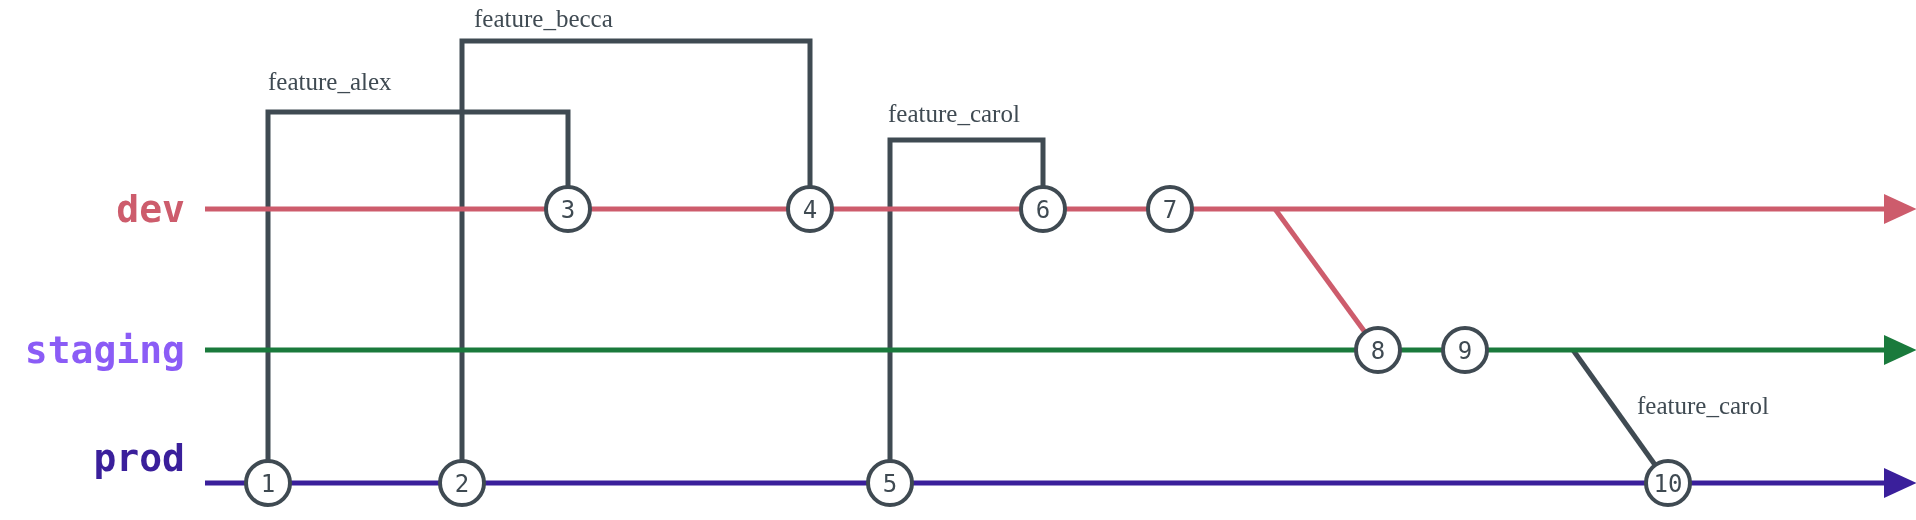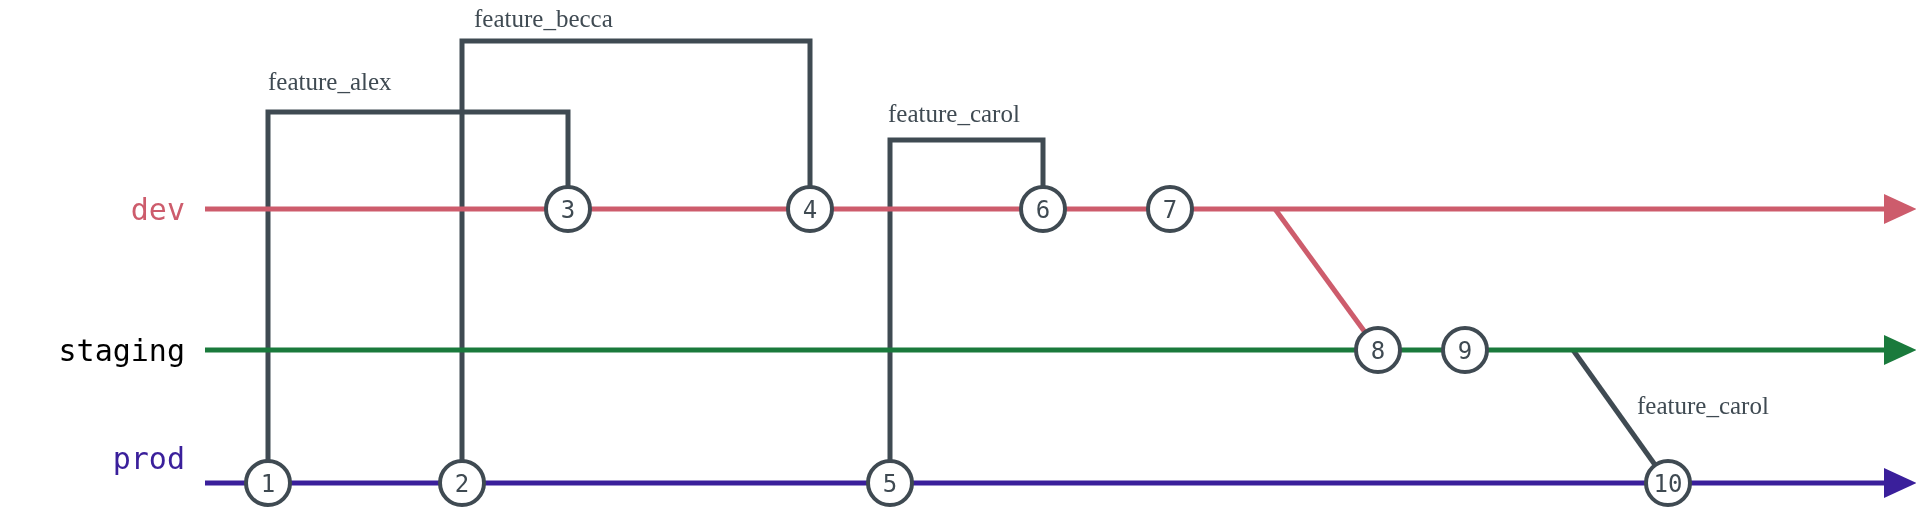--- a/index.html
+++ b/index.html
@@ -3,22 +3,22 @@
 <meta charset="utf-8">
 <title>Git Branch Graph</title>
 <style>
   html,body{margin:0;padding:0;background:#ffffff;}
   body{font-family:"DejaVu Sans Mono","Liberation Mono",monospace;}
   #stage{position:relative;width:1916px;height:520px;background:#ffffff;overflow:hidden;}
   #graph{position:absolute;inset:0;width:1916px;height:520px;}
   .branch-label{
     position:absolute;
     font-family:"DejaVu Sans Mono","Liberation Mono",monospace;
-    font-weight:400;
-    font-size:30px;
+    font-weight:700;
+    font-size:38px;
     white-space:nowrap;
     letter-spacing:0px;
     transform:translate(-100%,-50%);
   }
   .feature-label{
     position:absolute;
     font-family:Liberation Serif, serif;
     font-weight:400;
     font-size:25px;
     color:#3f4a52;
@@ -105,21 +105,21 @@
         </g>
         <g style="cursor: pointer;">
           <circle cx="1668" cy="483" r="22" fill="#ffffff" stroke="#3f4a52" stroke-width="4"></circle>
           <text class="commit-num" x="1668" y="484">10</text>
         </g>
       </g>
   </svg>
 
   <div id="branch-labels">
       <div class="branch-label" style="left: 185px; top: 209px; color: rgb(205, 92, 108);">dev</div>
-      <div class="branch-label" style="left: 185px; top: 350px; color: #000000;">staging</div>
+      <div class="branch-label" style="left: 185px; top: 350px; color: #8b5cf6;">staging</div>
       <div class="branch-label" style="left: 185px; top: 458px; color: rgb(58, 31, 155);">prod</div>
     </div>
   <div id="feature-labels">
       <div class="feature-label" style="left: 268px; top: 96px;">feature_alex</div>
       <div class="feature-label" style="left: 474px; top: 33px;">feature_becca</div>
       <div class="feature-label" style="left: 888px; top: 128px;">feature_carol</div>
       <div class="feature-label" style="left: 1637px; top: 420px;">feature_carol</div>
     </div>
 </div>
 

